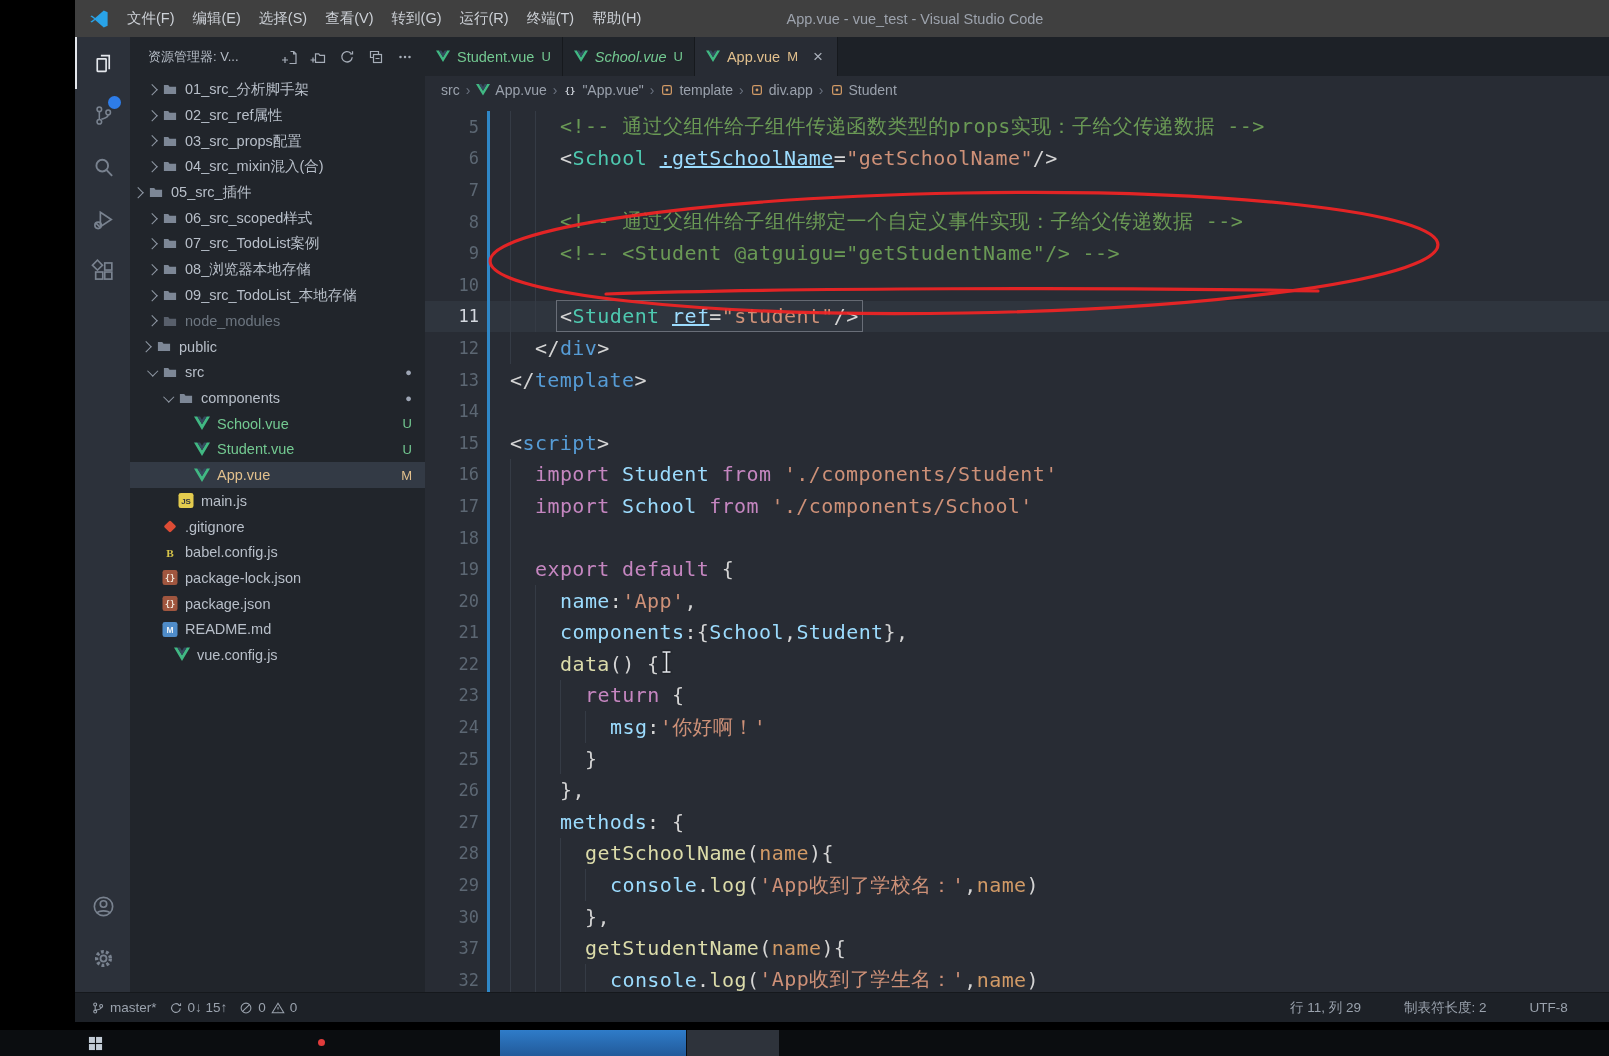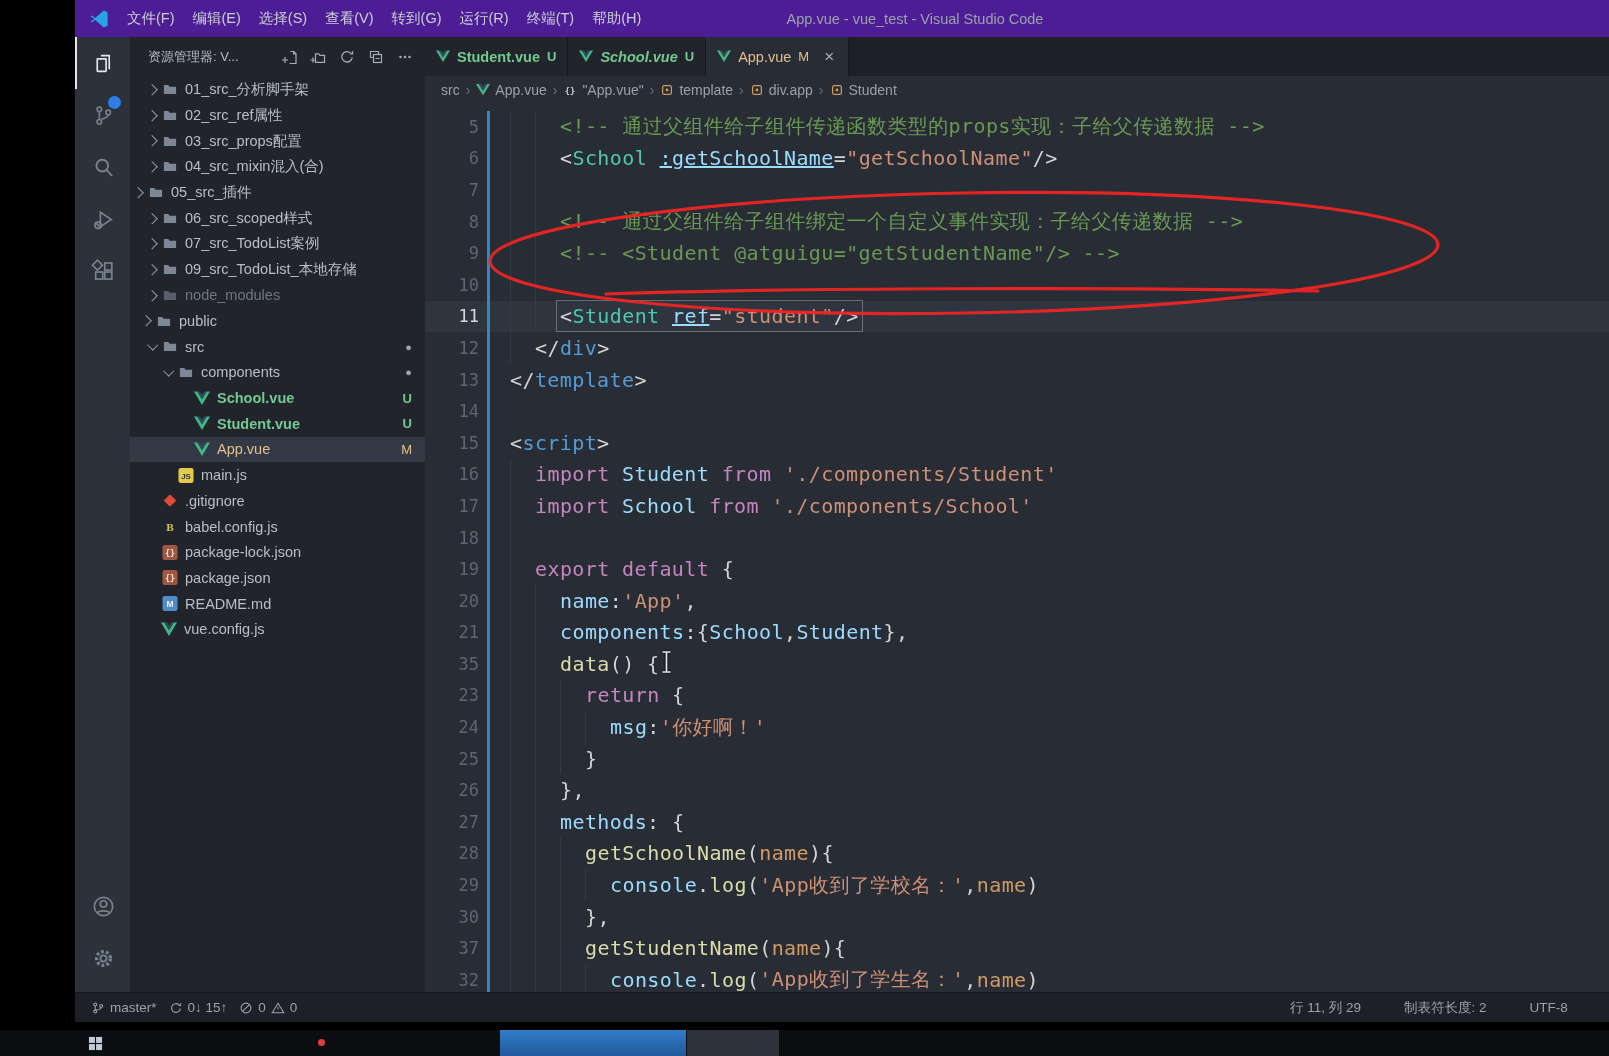--- a/index.html
+++ b/index.html
@@ -1,21 +1,21 @@
 <!DOCTYPE html>
 <html style="--comment: #6a9955; --keyword: #c586c0; --tag: #569cd6; --component: #4ec9b0; --attr: #9cdcfe; --string: #ce9178; --func: #dcdcaa; --param: #d19a66; --prop: #9cdcfe; --punct: #d4d4d4; --text: #d4d4d4; --git-untracked: #73c991; --git-modified: #e2c08d; --annotation: #f32424; --gutter-modified: #2f87c7; --activity-badge: #2e7de9;"><head>
 <meta charset="utf-8">
 <style>
   html,body{margin:0;padding:0;background:#000;}
   .screen{position:relative;width:1609px;height:1056px;background:#000;overflow:hidden;
           font-family:"Liberation Sans",sans-serif;-webkit-font-smoothing:antialiased;}
   .vscode{position:absolute;left:75px;top:0;width:1534px;height:1022px;background:#282c34;}
 
   
-  .titlebar{position:absolute;left:0;top:0;right:0;height:37px;background:#4c1d95;display:flex;align-items:center;z-index:5;}
+  .titlebar{position:absolute;left:0;top:0;right:0;height:37px;background:#404040;display:flex;align-items:center;z-index:5;}
   .logo{width:22px;height:22px;margin-left:13px;flex:none;display:flex;}
   .menubar{display:flex;margin-left:8px;}
   .menu-item{padding:0 9px;font-size:14.5px;color:#ccd0d6;line-height:37px;white-space:nowrap;cursor:default;}
   .window-title{position:absolute;left:840px;transform:translateX(-50%);font-size:14.5px;color:#9da3ad;white-space:nowrap;}
 
   
   .activitybar{position:absolute;left:0;top:37px;width:55px;height:955px;background:#2c313a;display:flex;flex-direction:column;align-items:stretch;}
   .ab-item{height:52px;display:flex;align-items:center;justify-content:center;color:#79828f;position:relative;border-left:2px solid transparent;}
   .ab-item.active{color:#e4e7ec;border-left-color:#e4e7ec;}
   .ab-badge{position:absolute;right:9px;top:7px;width:13px;height:13px;border-radius:50%;background:var(--activity-badge,#2e7de9);}
@@ -30,21 +30,21 @@
   .tree-row{height:25.7px;display:flex;align-items:center;font-size:14.5px;color:#b8bfc9;position:relative;cursor:pointer;box-sizing:border-box;}
   .tree-row.selected{background:#333a45;}
   .chev-box{width:18px;height:16px;flex:none;display:flex;align-items:center;justify-content:center;}
   .chev{width:6.5px;height:6.5px;border-right:1.4px solid #9099a5;border-bottom:1.4px solid #9099a5;display:block;}
   .chev.collapsed{transform:rotate(-45deg);margin-left:-2px;}
   .chev.expanded{transform:rotate(45deg);margin-top:-3px;}
   .tree-icon{width:16px;height:15px;margin-right:7px;flex:none;}
   .tree-label{white-space:nowrap;overflow:hidden;}
   .tree-label.dim{color:#6d7680;}
   .tree-badge{margin-left:auto;margin-right:13px;font-size:13px;flex:none;}
-  .st-U{color:var(--git-untracked,#73c991);font-weight:bold;}
+  .st-U{color:var(--git-untracked,#73c991);}
   .st-M{color:var(--git-modified,#e2c08d);}
   .st-dot{color:#9da5b4;font-size:11px;}
 
   
   .editor-region{position:absolute;left:350px;top:37px;right:0;height:955px;background:#282c34;}
   .tabbar{height:39px;background:#1d2127;display:flex;align-items:stretch;}
   .tab{display:flex;align-items:center;padding:0 11px;gap:7px;font-size:14.5px;background:#21252b;color:#9aa1ab;border-right:1px solid #16191d;cursor:pointer;white-space:nowrap;}
   .tab.active{background:#282c34;color:#d7dae0;}
   .tab-label.italic{font-style:italic;}
   .tab-badge{font-size:13px;}
@@ -345,20 +345,31 @@
           </div>
           <div class="tree-row" style="padding-left: 14px;">
             <span class="chev-box">
               <i class="chev collapsed"></i>
             </span>
             <span class="tree-icon"><span class="icon">
                 <svg viewBox="0 0 16 16">
                   <path d="M1.5 3.2h4.6l1.4 1.9h7v7.7h-13z" fill="#7d8796"></path>
                 </svg>
               </span></span>
+            <span class="tree-label">08_浏览器本地存储</span>
+          </div>
+          <div class="tree-row" style="padding-left: 14px;">
+            <span class="chev-box">
+              <i class="chev collapsed"></i>
+            </span>
+            <span class="tree-icon"><span class="icon">
+                <svg viewBox="0 0 16 16">
+                  <path d="M1.5 3.2h4.6l1.4 1.9h7v7.7h-13z" fill="#7d8796"></path>
+                </svg>
+              </span></span>
             <span class="tree-label">09_src_TodoList_本地存储</span>
           </div>
           <div class="tree-row" style="padding-left: 14px;">
             <span class="chev-box">
               <i class="chev collapsed"></i>
             </span>
             <span class="tree-icon"><span class="icon dim">
                 <svg viewBox="0 0 16 16">
                   <path d="M1.5 3.2h4.6l1.4 1.9h7v7.7h-13z" fill="#7d8796"></path>
                 </svg>
@@ -484,21 +495,21 @@
           <div class="tree-row" style="padding-left: 14px;">
             <span class="chev-box"></span>
             <span class="tree-icon"><span class="icon">
                 <svg viewBox="0 0 16 16">
                   <rect width="16" height="16" rx="2.5" fill="#4f8cc9"></rect>
                   <text x="8" y="12" font-size="9" font-weight="700" text-anchor="middle" fill="#eef3f8" font-family="Liberation Sans, sans-serif">M</text>
                 </svg>
               </span></span>
             <span class="tree-label">README.md</span>
           </div>
-          <div class="tree-row" style="padding-left: 13px;">
+          <div class="tree-row" style="padding-left: 26px;">
             <span class="chev-box"></span>
             <span class="tree-icon"><span class="icon">
                 <svg viewBox="0 0 16 14">
                   <path d="M0 0h3.3L8 7.8 12.7 0H16L8 13.4z" fill="#41b883"></path>
                   <path d="M3.3 0h2.7L8 3.3 10 0h2.7L8 7.8z" fill="#35495e"></path>
                 </svg>
               </span></span>
             <span class="tree-label">vue.config.js</span>
           </div>
         </div>
@@ -603,21 +614,21 @@
           <div class="code-line"><div class="ln">12</div><div class="gitbar"></div><div class="lc"><div class="indent" style="width: 25px;"></div><div class="toks"><span class="tok punct">&lt;/</span><span class="tok tag">div</span><span class="tok punct">&gt;</span></div></div></div>
           <div class="code-line"><div class="ln">13</div><div class="gitbar"></div><div class="lc"><div class="indent" style="width: 0px;"></div><div class="toks"><span class="tok punct">&lt;/</span><span class="tok tag">template</span><span class="tok punct">&gt;</span></div></div></div>
           <div class="code-line"><div class="ln">14</div><div class="gitbar"></div><div class="lc"><div class="indent" style="width: 0px;"></div><div class="toks"></div></div></div>
           <div class="code-line"><div class="ln">15</div><div class="gitbar"></div><div class="lc"><div class="indent" style="width: 0px;"></div><div class="toks"><span class="tok punct">&lt;</span><span class="tok tag">script</span><span class="tok punct">&gt;</span></div></div></div>
           <div class="code-line"><div class="ln">16</div><div class="gitbar"></div><div class="lc"><div class="indent" style="width: 25px;"></div><div class="toks"><span class="tok keyword">import</span><span class="tok text"> </span><span class="tok prop">Student</span><span class="tok text"> </span><span class="tok keyword">from</span><span class="tok text"> </span><span class="tok string">'./components/Student'</span></div></div></div>
           <div class="code-line"><div class="ln">17</div><div class="gitbar"></div><div class="lc"><div class="indent" style="width: 25px;"></div><div class="toks"><span class="tok keyword">import</span><span class="tok text"> </span><span class="tok prop">School</span><span class="tok text"> </span><span class="tok keyword">from</span><span class="tok text"> </span><span class="tok string">'./components/School'</span></div></div></div>
           <div class="code-line"><div class="ln">18</div><div class="gitbar"></div><div class="lc"><div class="indent" style="width: 25px;"></div><div class="toks"></div></div></div>
           <div class="code-line"><div class="ln">19</div><div class="gitbar"></div><div class="lc"><div class="indent" style="width: 25px;"></div><div class="toks"><span class="tok keyword">export</span><span class="tok text"> </span><span class="tok keyword">default</span><span class="tok text"> {</span></div></div></div>
           <div class="code-line"><div class="ln">20</div><div class="gitbar"></div><div class="lc"><div class="indent" style="width: 50px;"></div><div class="toks"><span class="tok prop">name</span><span class="tok punct">:</span><span class="tok string">'App'</span><span class="tok punct">,</span></div></div></div>
           <div class="code-line"><div class="ln">21</div><div class="gitbar"></div><div class="lc"><div class="indent" style="width: 50px;"></div><div class="toks"><span class="tok prop">components</span><span class="tok punct">:{</span><span class="tok prop">School</span><span class="tok punct">,</span><span class="tok prop">Student</span><span class="tok punct">},</span></div></div></div>
-          <div class="code-line"><div class="ln">35</div><div class="gitbar"></div><div class="lc"><div class="indent" style="width: 50px;"></div><div class="toks"><span class="tok func">data</span><span class="tok punct">() {</span></div></div></div>
+          <div class="code-line"><div class="ln">22</div><div class="gitbar"></div><div class="lc"><div class="indent" style="width: 50px;"></div><div class="toks"><span class="tok func">data</span><span class="tok punct">() {</span></div></div></div>
           <div class="code-line"><div class="ln">23</div><div class="gitbar"></div><div class="lc"><div class="indent" style="width: 75px;"></div><div class="toks"><span class="tok keyword">return</span><span class="tok text"> </span><span class="tok punct">{</span></div></div></div>
           <div class="code-line"><div class="ln">24</div><div class="gitbar"></div><div class="lc"><div class="indent" style="width: 100px;"></div><div class="toks"><span class="tok prop">msg</span><span class="tok punct">:</span><span class="tok string">'你好啊！'</span></div></div></div>
           <div class="code-line"><div class="ln">25</div><div class="gitbar"></div><div class="lc"><div class="indent" style="width: 75px;"></div><div class="toks"><span class="tok punct">}</span></div></div></div>
           <div class="code-line"><div class="ln">26</div><div class="gitbar"></div><div class="lc"><div class="indent" style="width: 50px;"></div><div class="toks"><span class="tok punct">},</span></div></div></div>
           <div class="code-line"><div class="ln">27</div><div class="gitbar"></div><div class="lc"><div class="indent" style="width: 50px;"></div><div class="toks"><span class="tok prop">methods</span><span class="tok punct">: {</span></div></div></div>
           <div class="code-line"><div class="ln">28</div><div class="gitbar"></div><div class="lc"><div class="indent" style="width: 75px;"></div><div class="toks"><span class="tok func">getSchoolName</span><span class="tok punct">(</span><span class="tok param">name</span><span class="tok punct">){</span></div></div></div>
           <div class="code-line"><div class="ln">29</div><div class="gitbar"></div><div class="lc"><div class="indent" style="width: 100px;"></div><div class="toks"><span class="tok prop">console</span><span class="tok punct">.</span><span class="tok func">log</span><span class="tok punct">(</span><span class="tok string">'App收到了学校名：'</span><span class="tok punct">,</span><span class="tok param">name</span><span class="tok punct">)</span></div></div></div>
           <div class="code-line"><div class="ln">30</div><div class="gitbar"></div><div class="lc"><div class="indent" style="width: 75px;"></div><div class="toks"><span class="tok punct">},</span></div></div></div>
           <div class="code-line"><div class="ln">37</div><div class="gitbar"></div><div class="lc"><div class="indent" style="width: 75px;"></div><div class="toks"><span class="tok func">getStudentName</span><span class="tok punct">(</span><span class="tok param">name</span><span class="tok punct">){</span></div></div></div>
           <div class="code-line"><div class="ln">32</div><div class="gitbar"></div><div class="lc"><div class="indent" style="width: 100px;"></div><div class="toks"><span class="tok prop">console</span><span class="tok punct">.</span><span class="tok func">log</span><span class="tok punct">(</span><span class="tok string">'App收到了学生名：'</span><span class="tok punct">,</span><span class="tok param">name</span><span class="tok punct">)</span></div></div></div>

